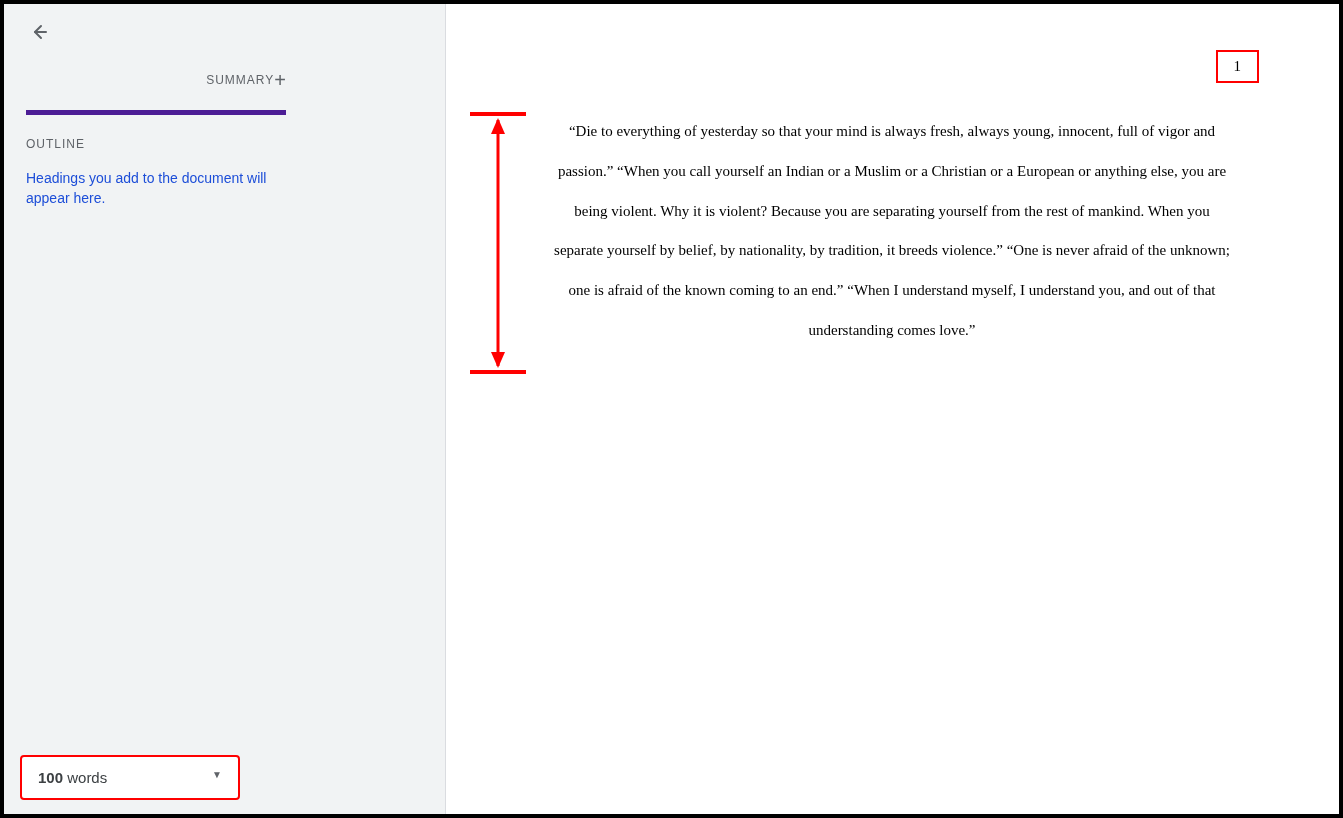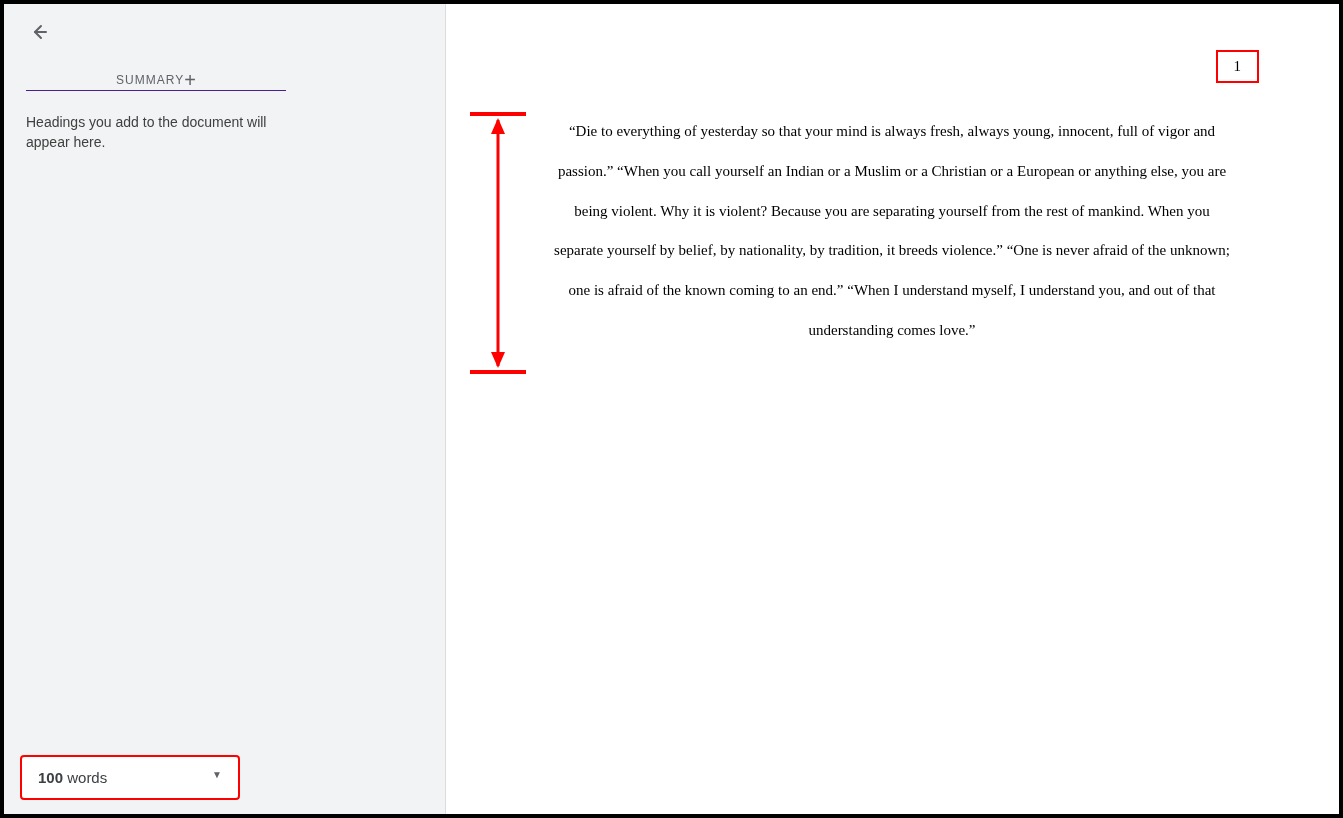--- a/index.html
+++ b/index.html
@@ -27,24 +27,24 @@
     }
     .back-btn {
       width: 24px;
       height: 24px;
       color: #5f6368;
       cursor: pointer;
       margin-bottom: 26px;
     }
     .summary-row {
       display: flex;
-      justify-content: center;
+      justify-content: flex-end;
       align-items: center;
-      padding-bottom: 0;
-      border-bottom: 1px solid #4c1d95;
+      padding-bottom: 20px;
+      border-bottom: 5px solid #4c1d95;
       margin-bottom: 22px;
       width: 260px;
     }
     .summary-label {
       font-size: 12px;
       letter-spacing: 1px;
       color: #5f6368;
       font-weight: 500;
     }
     .add-btn {
@@ -55,21 +55,21 @@
     }
     .outline-label {
       font-size: 12px;
       letter-spacing: 1px;
       color: #5f6368;
       font-weight: 500;
       margin-bottom: 18px;
     }
     .outline-hint {
       font-size: 14px;
-      color: #404040;
+      color: #1d4ed8;
       line-height: 1.4;
       width: 270px;
     }
     .word-count {
       position: absolute;
       bottom: 14px;
       left: 16px;
       background: #fff;
       border: 2.5px solid #ff0000;
       border-radius: 4px;
@@ -133,20 +133,21 @@
       <path d="M15 6 L9 12 L15 18" stroke-linecap="round" stroke-linejoin="round"></path>
       <path d="M9 12 L20 12" stroke-linecap="round"></path>
     </svg>
   </div>
 
   <div class="summary-row">
     <span class="summary-label">SUMMARY</span>
     <span class="add-btn">+</span>
   </div>
 
+  <div class="outline-label">OUTLINE</div>
   <div class="outline-hint">Headings you add to the document will appear here.</div>
 
   <div class="word-count">
     <span class="word-count-text">
       <span class="num">100</span>
       <span>words</span>
     </span>
     <span class="word-count-arrow">▼</span>
   </div>
 </div>

